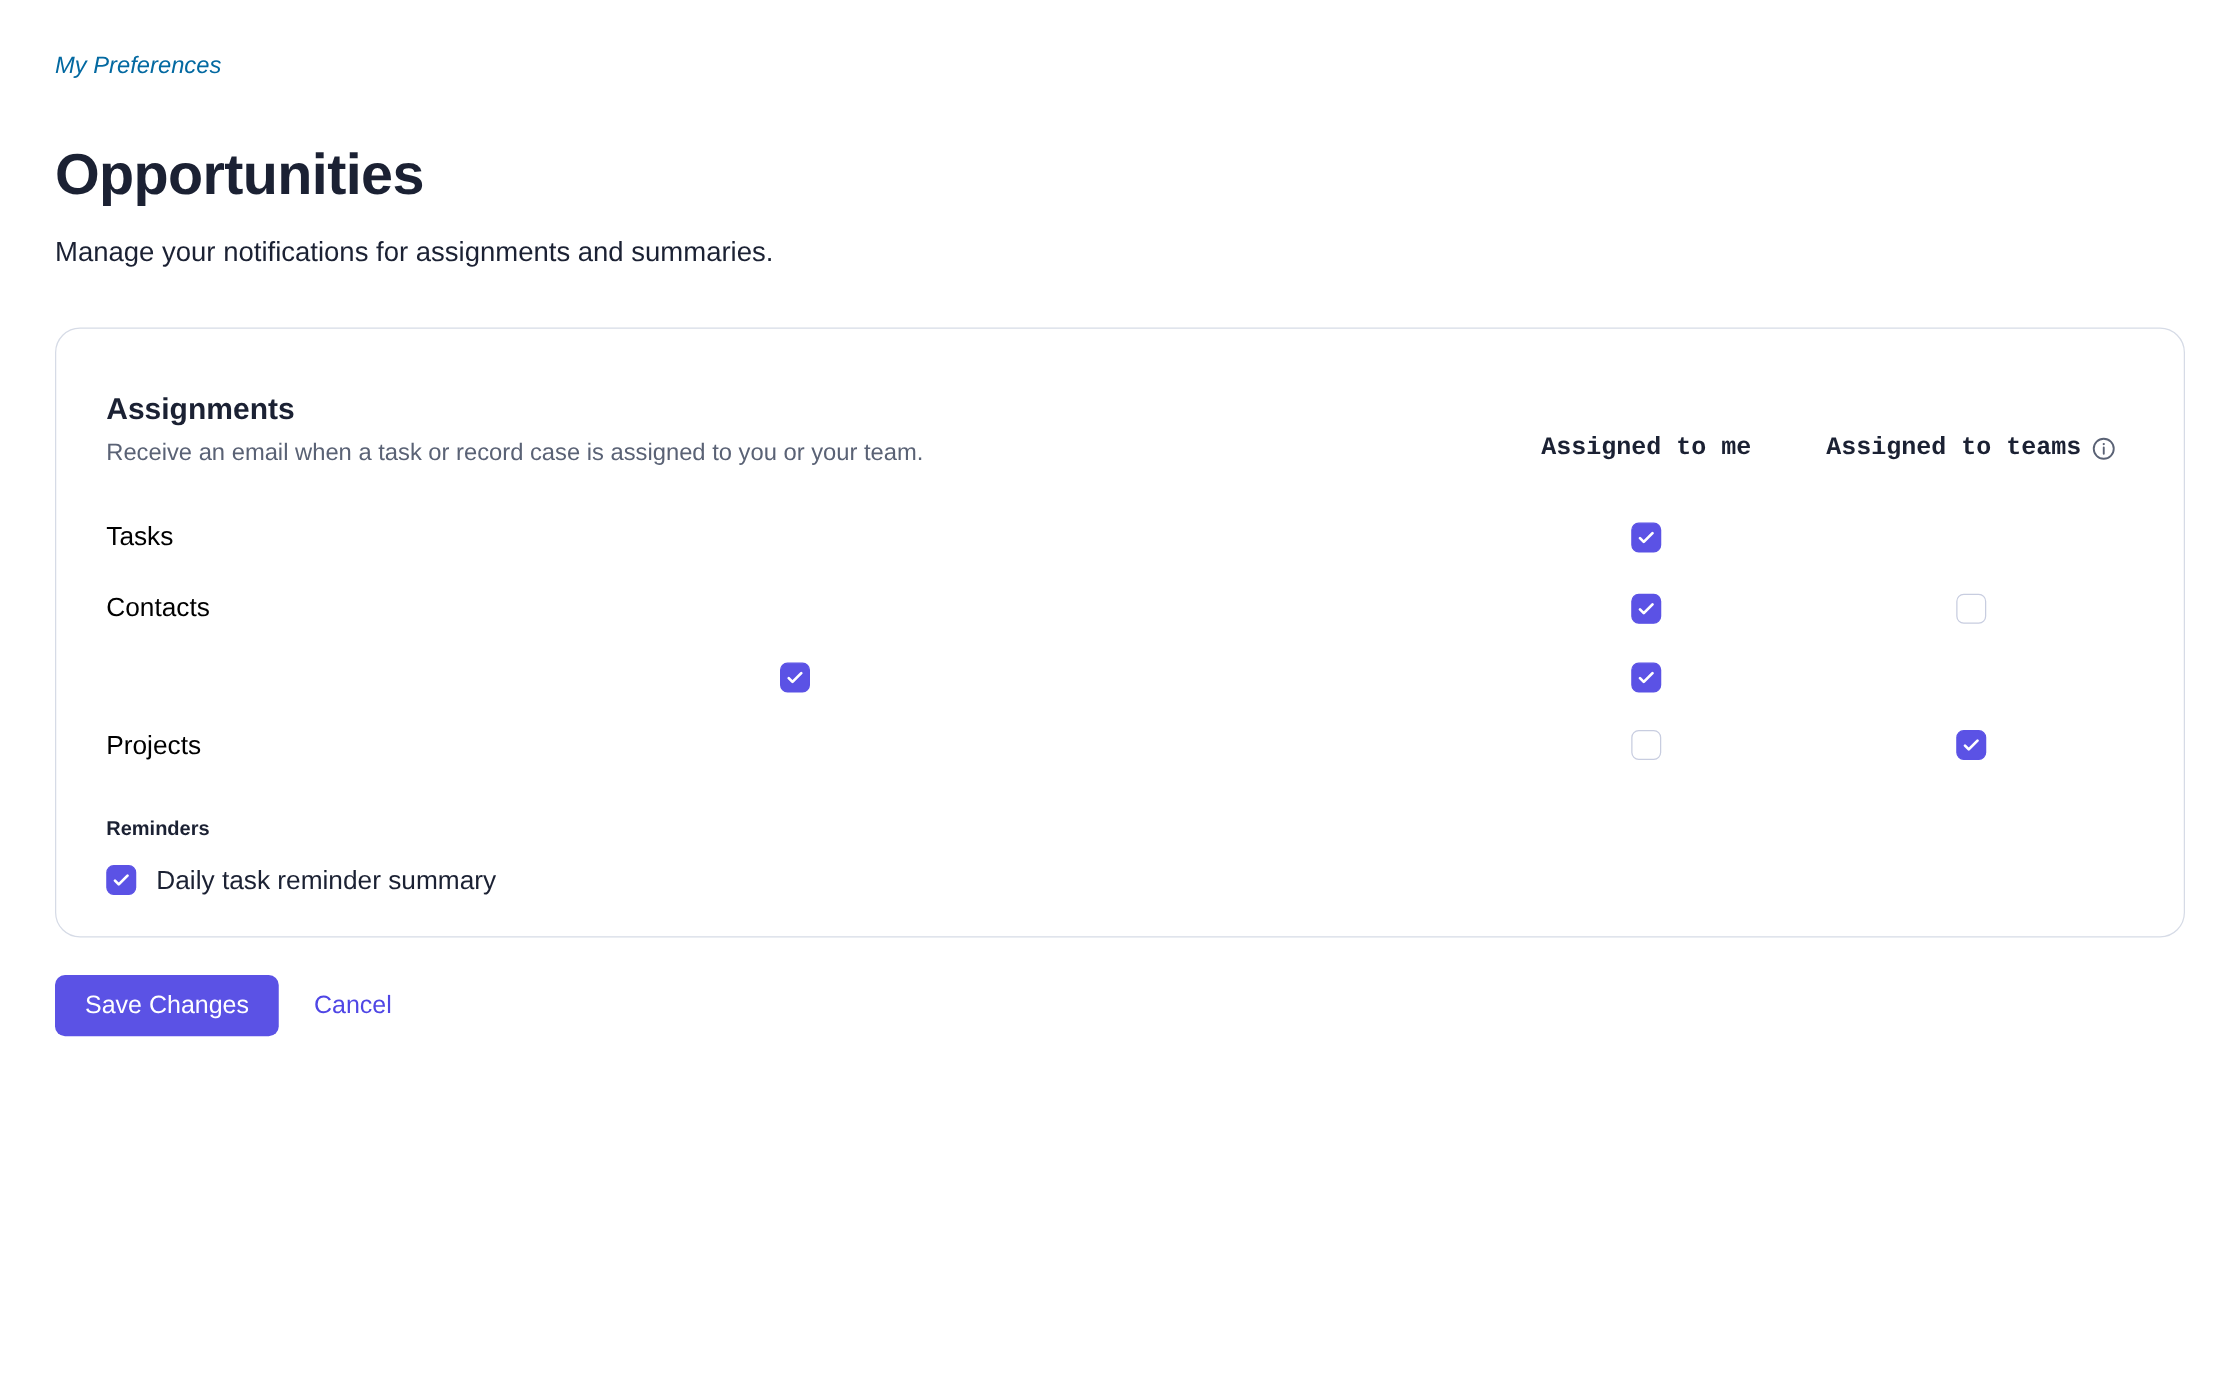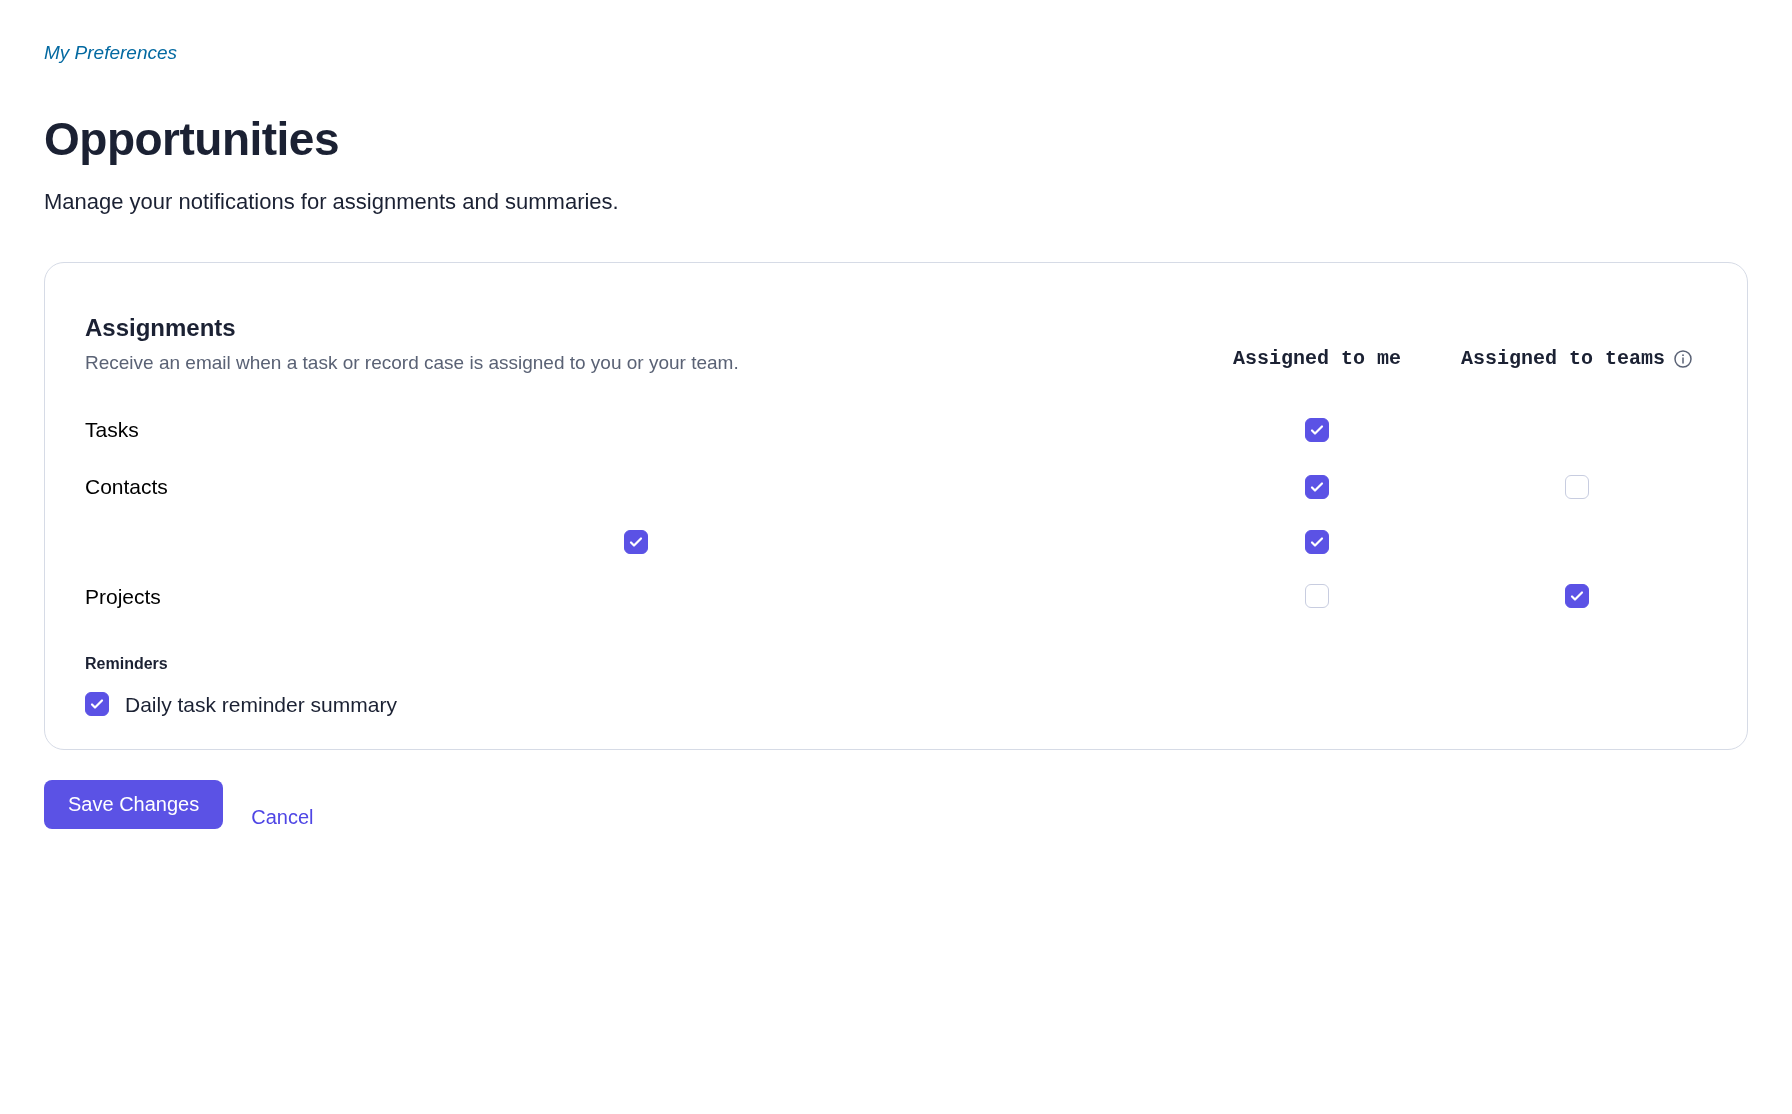--- a/index.html
+++ b/index.html
@@ -114,21 +114,21 @@
     align-items: center;
     gap: 16px;
   }
   .reminder-label {
     font-size: 21px;
     color: #1b2133;
   }
   .actions {
     margin-top: 30px;
     display: flex;
-    align-items: flex-end;
+    align-items: center;
     gap: 28px;
   }
   .btn-primary {
     background: #5b52e5;
     color: #ffffff;
     border: none;
     border-radius: 8px;
     padding: 13px 24px;
     font-size: 20px;
     font-weight: 500;

